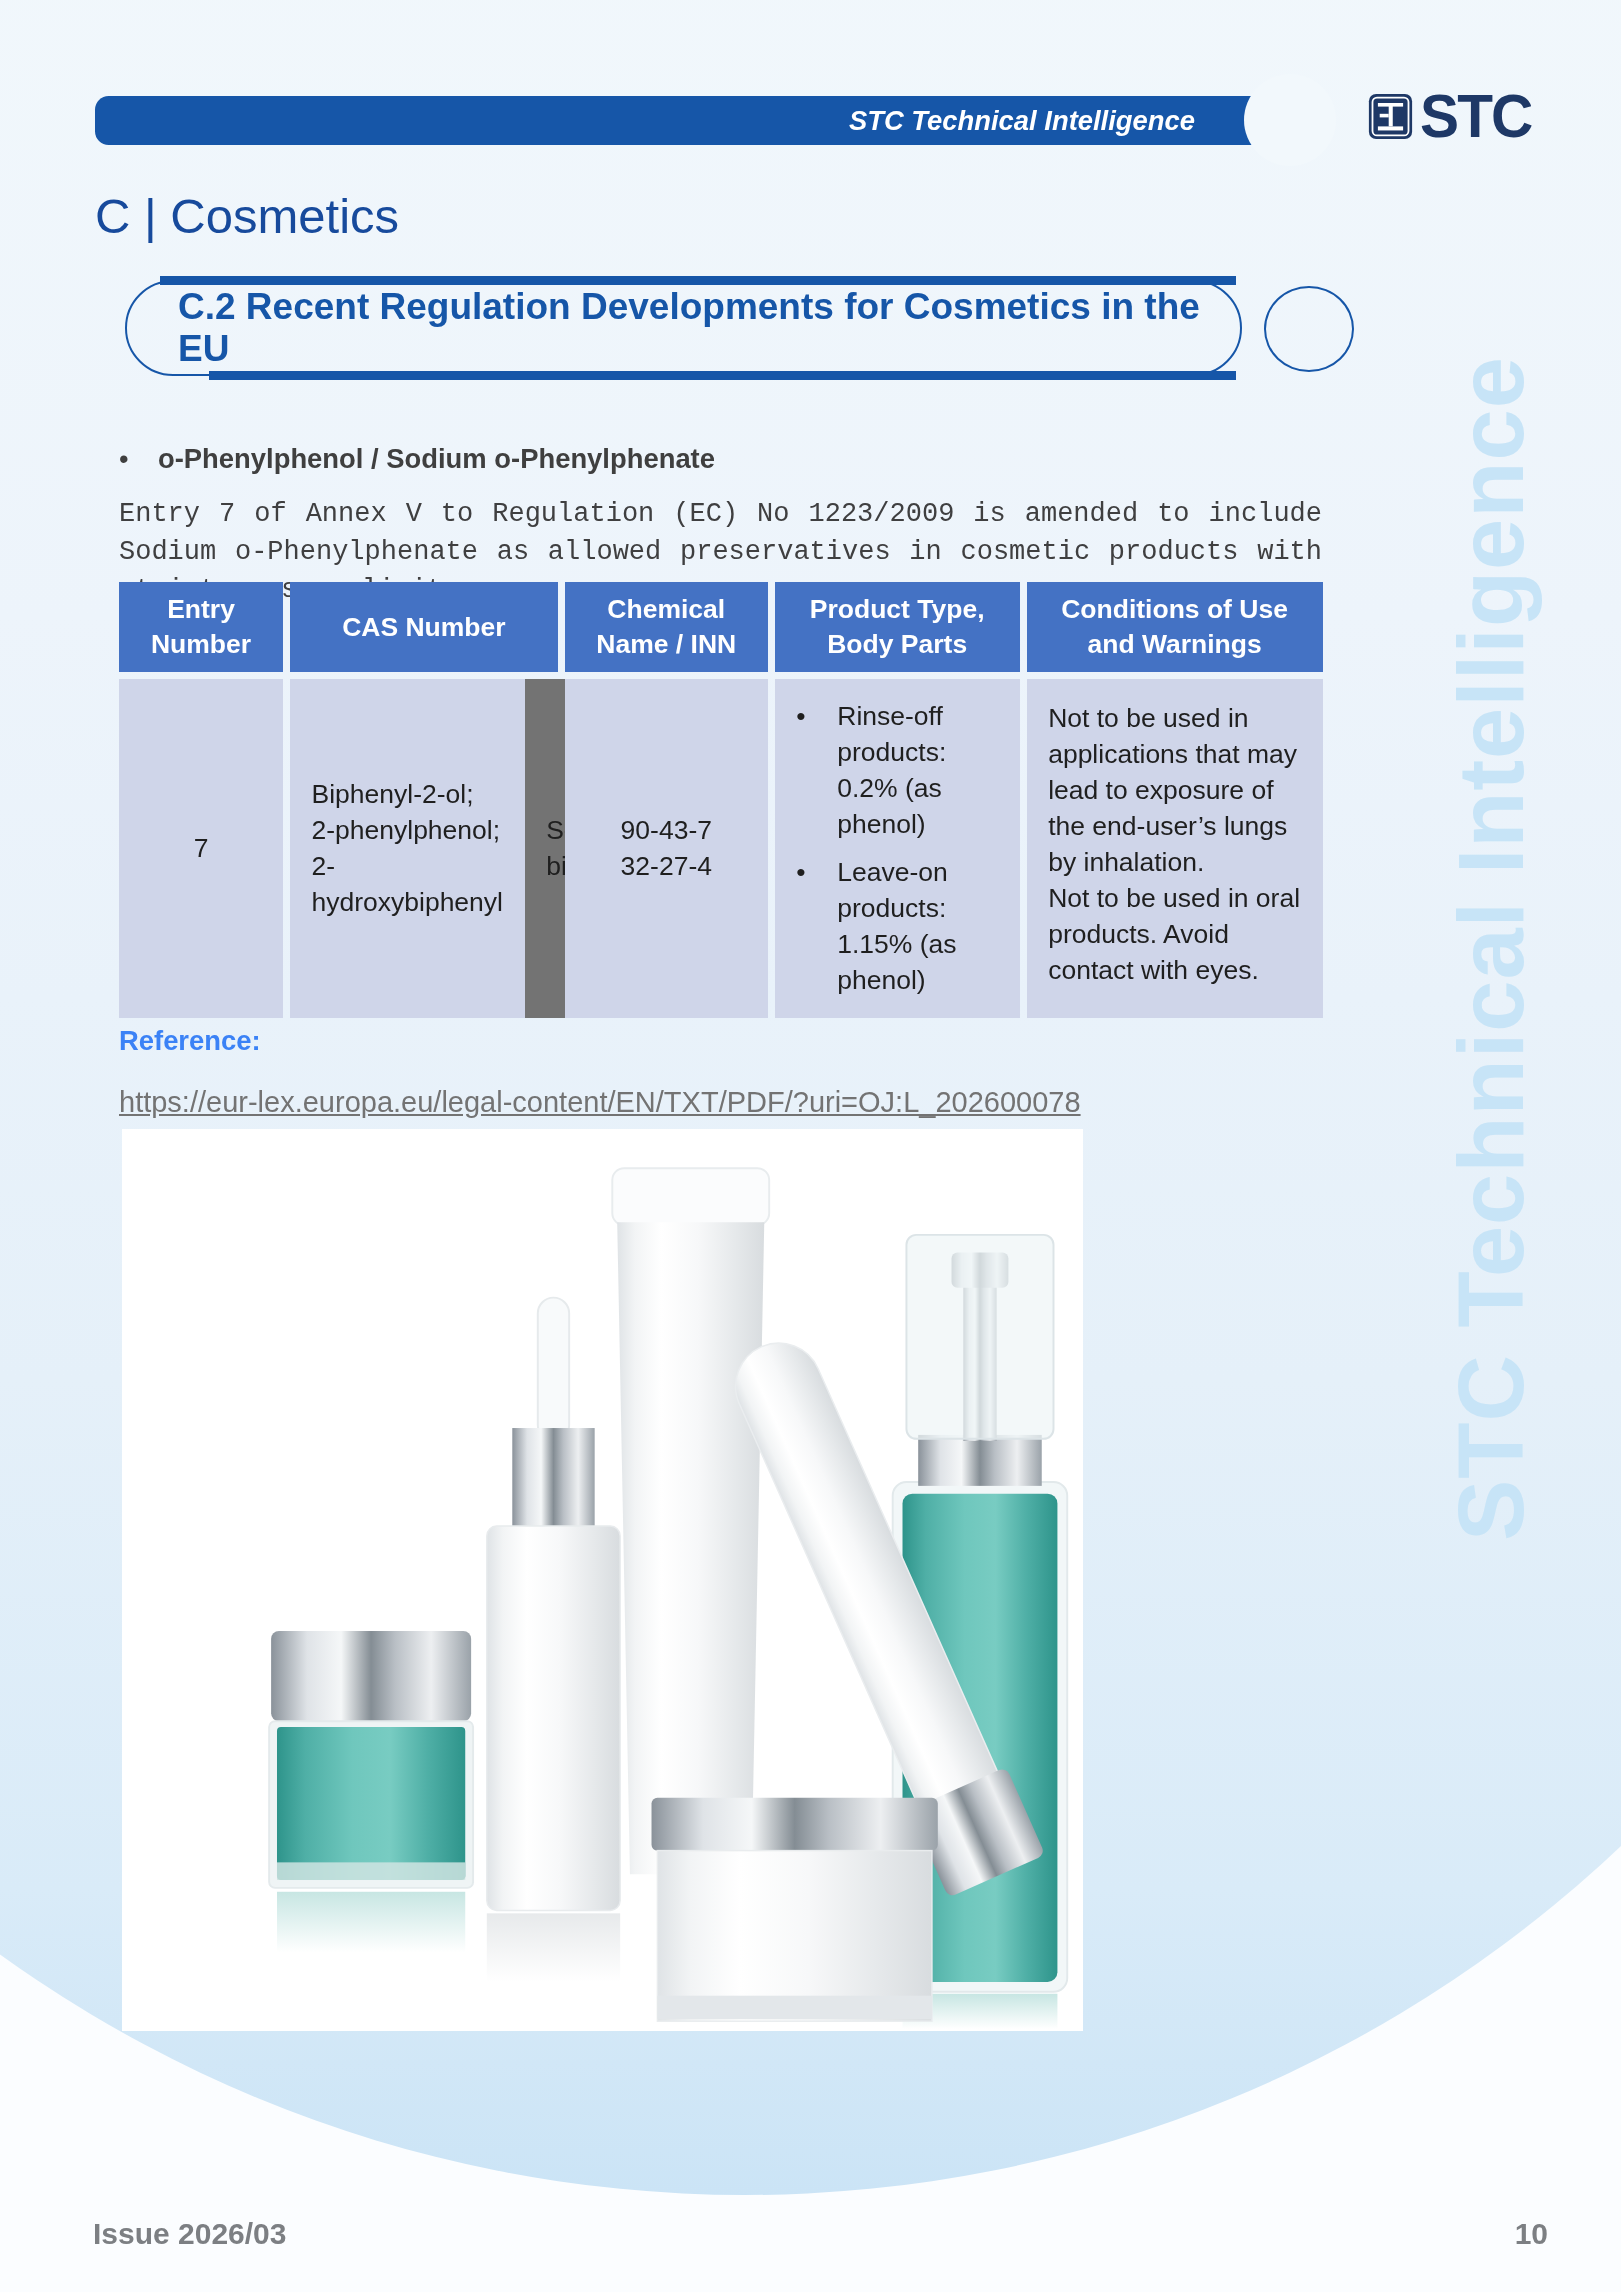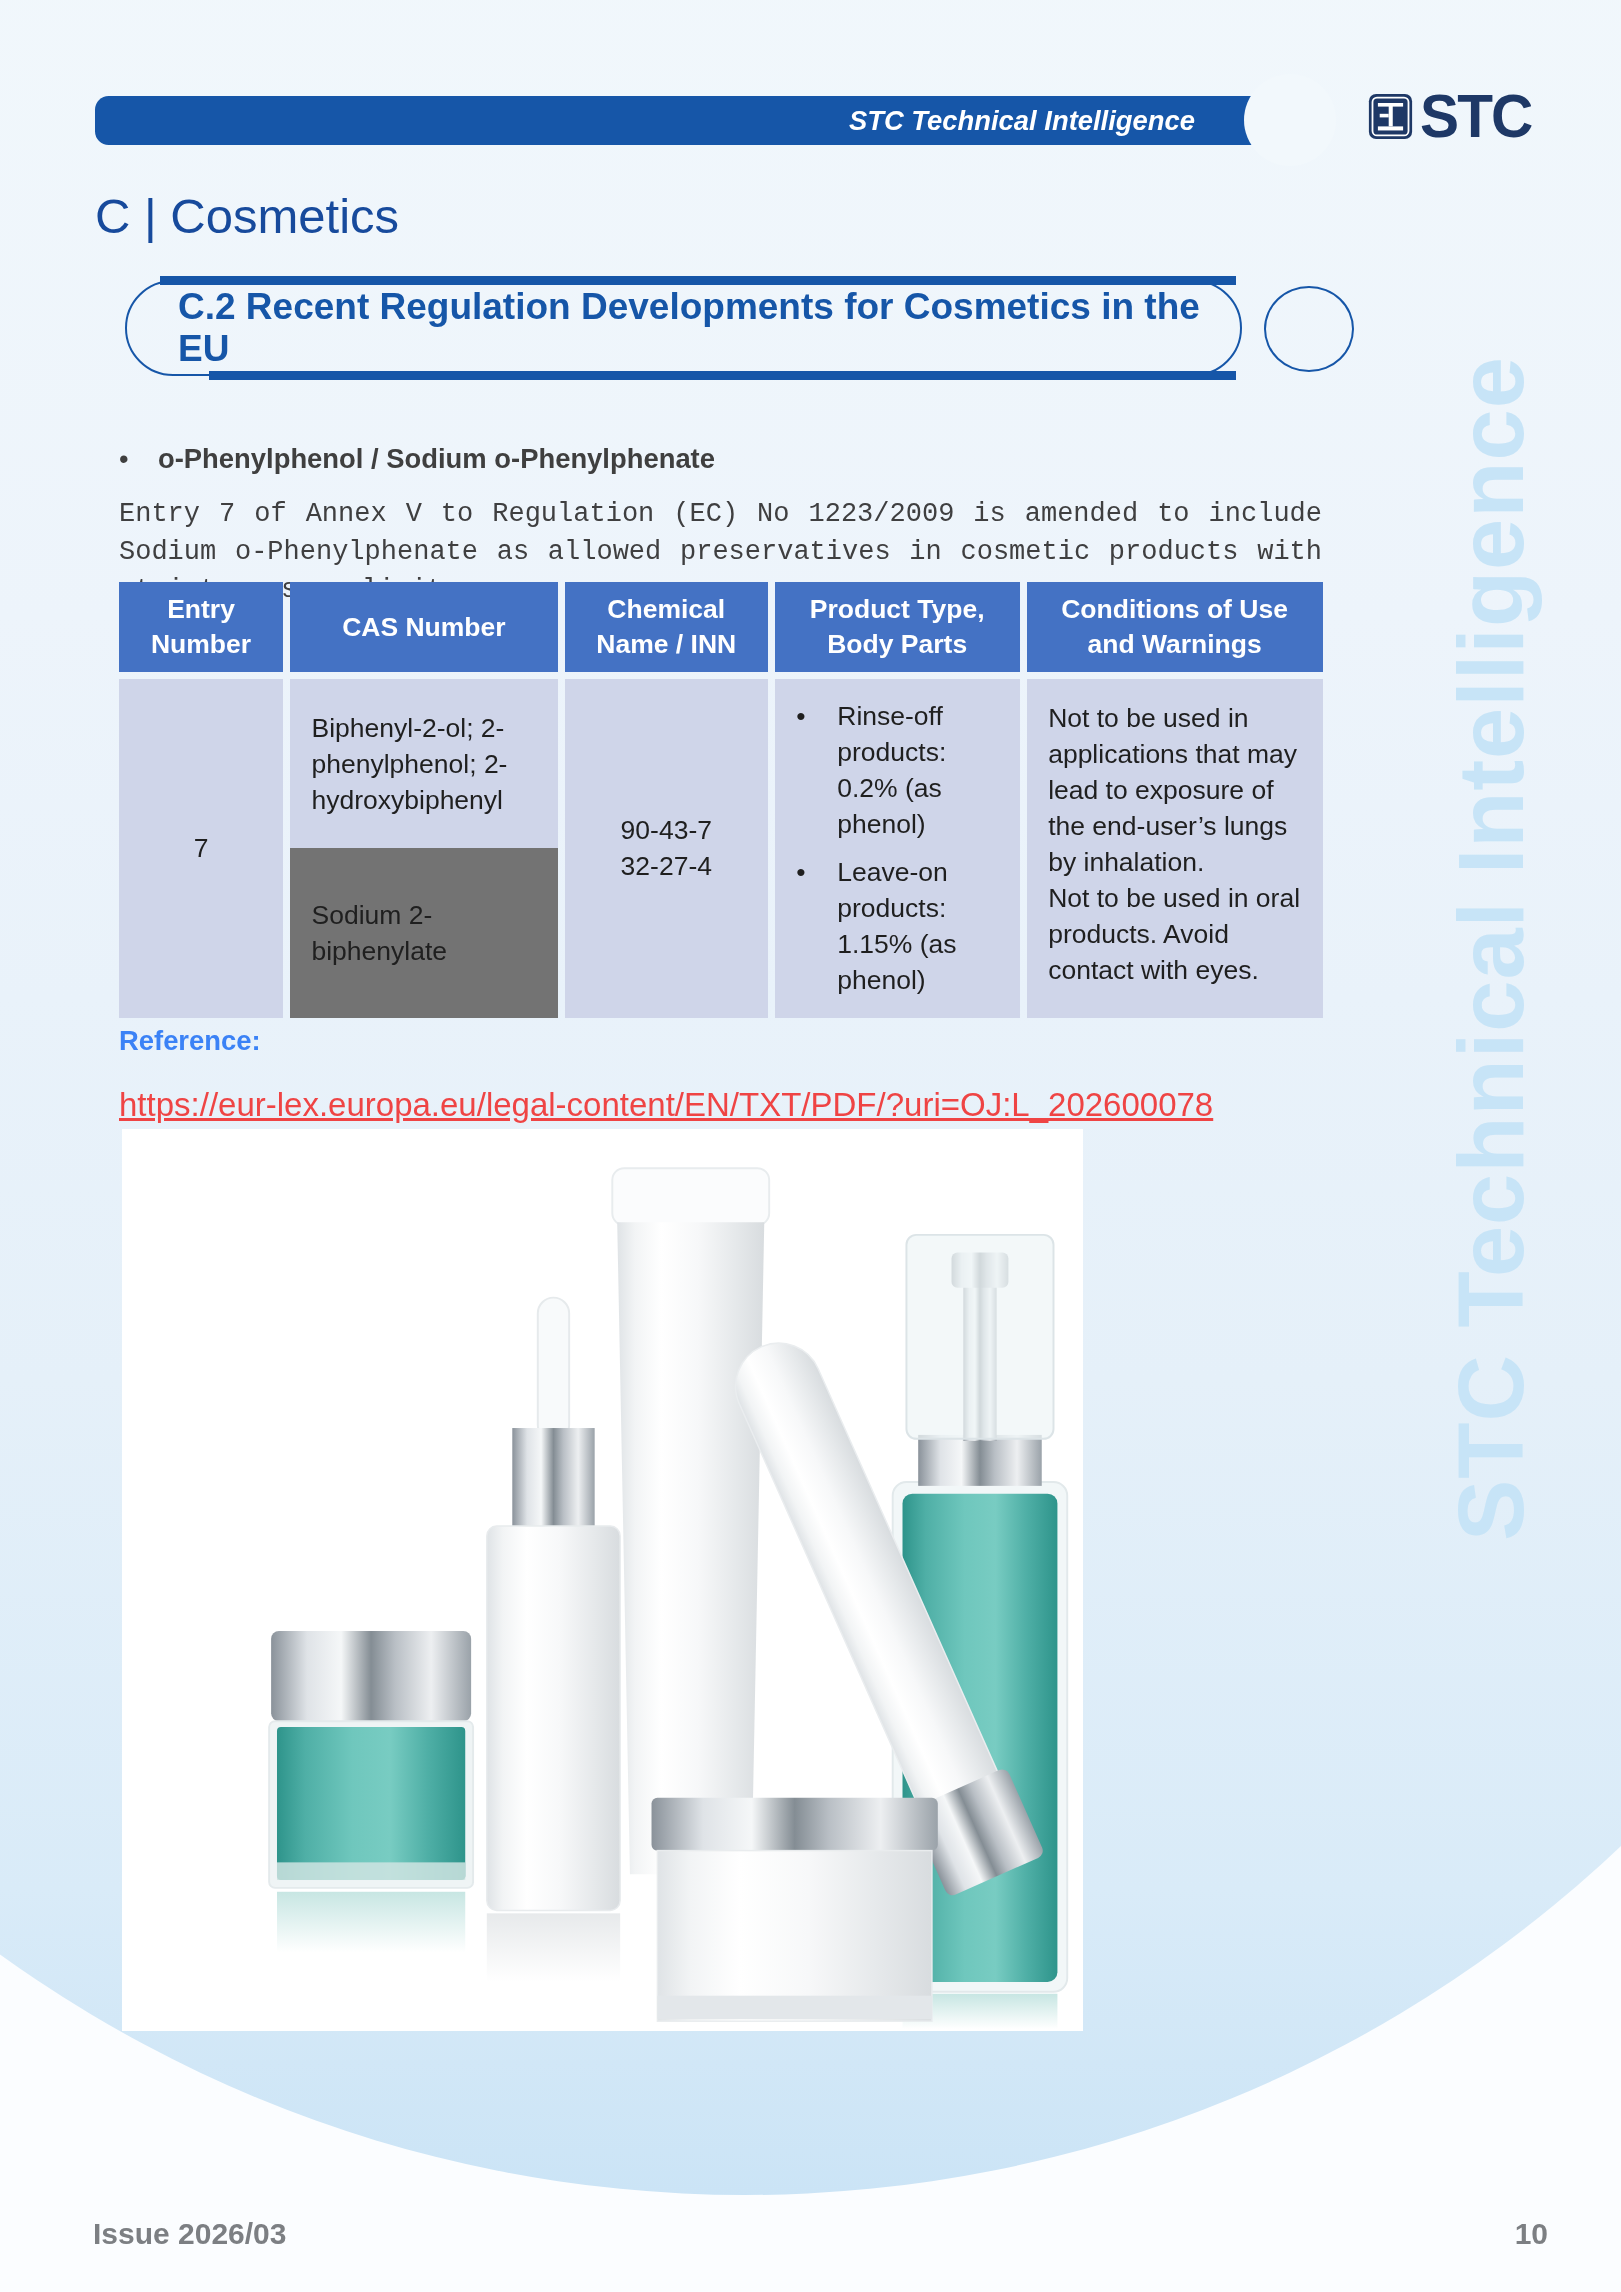--- a/index.html
+++ b/index.html
@@ -70,34 +70,34 @@
   .th{
     background:#4472C4;color:#FFFFFF;font-weight:bold;font-size:26.5px;line-height:35px;
     min-height:90px;display:flex;align-items:center;justify-content:center;
     text-align:center;padding:3.9px 9.8px;box-sizing:border-box;
   }
   .td{
     background:#CFD5E9;min-height:302px;box-sizing:border-box;
     font-size:26.5px;line-height:36px;color:#1F1F1F;
   }
   .td-center{display:flex;align-items:center;justify-content:center;text-align:center;}
-  .td-chemical{background:#FFFFFF;display:flex;flex-direction:column;gap:0;padding:0;}
+  .td-chemical{background:#FFFFFF;display:flex;flex-direction:row;gap:0;padding:0;}
   .td-chemical .sub{
     flex:1;display:flex;align-items:center;padding:13.7px 21.6px;box-sizing:border-box;
   }
   .sub-a{background:#CFD5E9;}
   .sub-b{background:#737373;}
   .td-product{display:flex;flex-direction:column;justify-content:center;padding:13.7px 11.8px 13.7px 15.7px;}
   .pbullet{display:flex;margin:5.9px 0;}
   .pbullet .dot{width:41px;flex:0 0 41px;text-align:left;padding-left:5.9px;}
   .td-conditions{padding:21.6px 17.6px 13.7px 21.6px;}
   .td-conditions p{margin:0;}
   
   .ref-label{position:absolute;left:119px;top:1025px;font-size:27.4px;font-weight:bold;color:#3b82f6;}
-  .ref-link{position:absolute;left:119px;top:1086px;font-size:33px;color:#ef4444;}
+  .ref-link{position:absolute;left:119px;top:1086px;font-size:29px;color:#737373;}
   
   .img-panel{position:absolute;left:122px;top:1129px;width:961px;height:902px;background:#FFFFFF;}
   .img-panel svg{display:block;}
   
   .footer-issue{position:absolute;left:93px;top:2217px;font-size:30px;font-weight:bold;color:#7C7F83;}
   .footer-page{position:absolute;left:1470px;top:2217px;width:78px;text-align:right;font-size:30px;font-weight:bold;color:#7C7F83;}
 </style>
 </head>
 <body>
 

